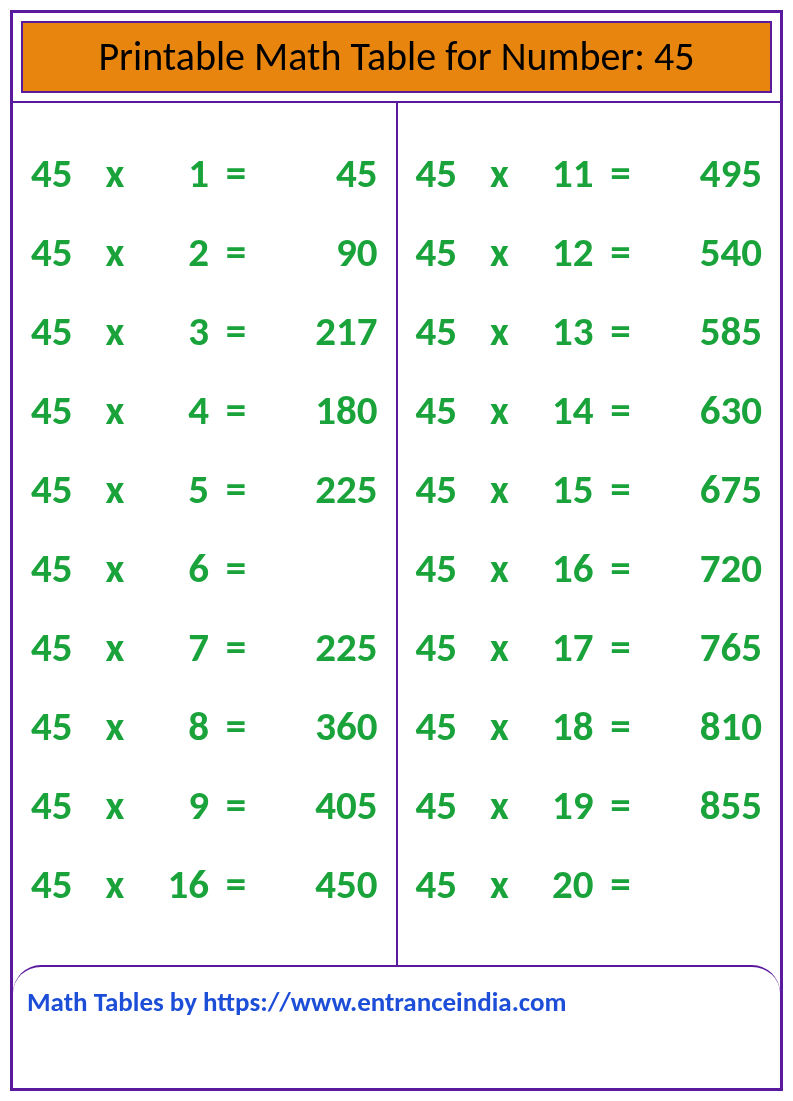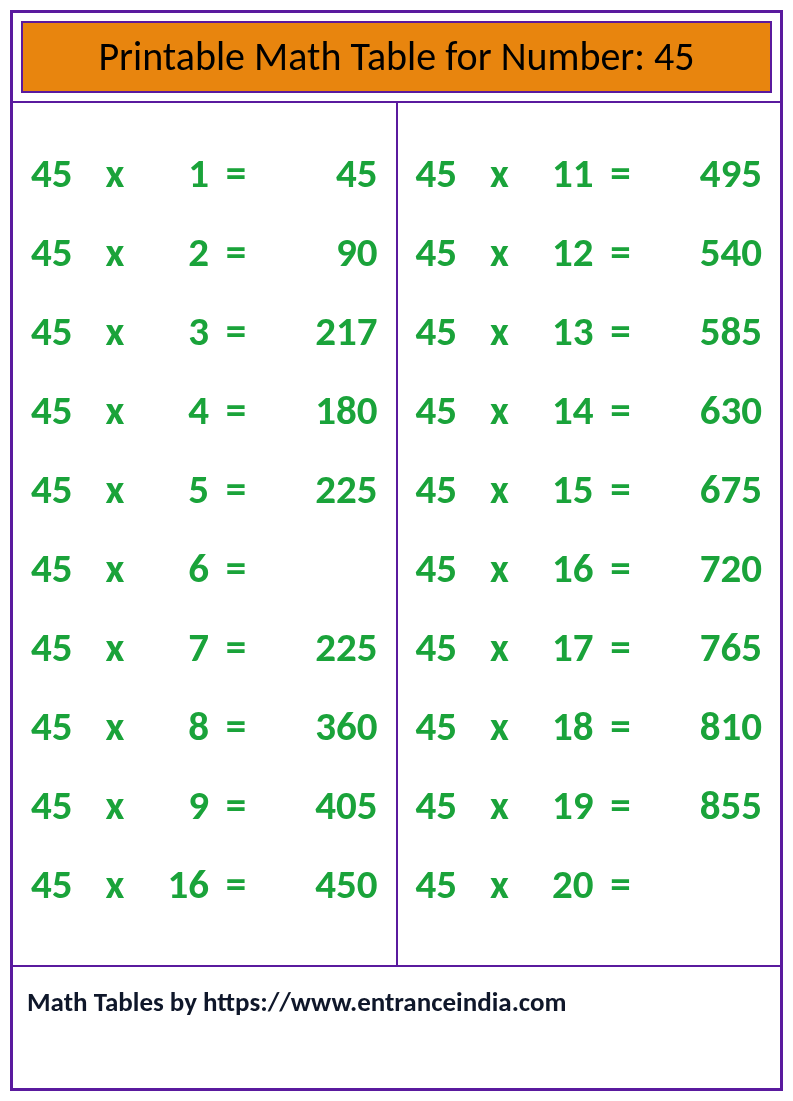--- a/index.html
+++ b/index.html
@@ -56,21 +56,22 @@
   .cell-a { width: 60px; text-align: left; }
   .cell-op { width: 48px; text-align: center; }
   .cell-b { width: 70px; text-align: right; }
   .cell-eq { width: 54px; text-align: center; }
   .cell-r { flex: 1; text-align: right; }
   .footer {
     border-top: 2px solid #5a1a9e;
     padding: 18px 14px 70px 14px;
     font-size: 27px;
     font-weight: bold;
-    color: #0f172a;
+    color: #1d4ed8;
+    border-radius: 28px;
   }
 </style>
 </head>
 <body>
 
 <div class="outer">
   <div class="title-wrap">
     <div class="title">Printable Math Table for Number: 45</div>
   </div>
   <div class="body-row">

